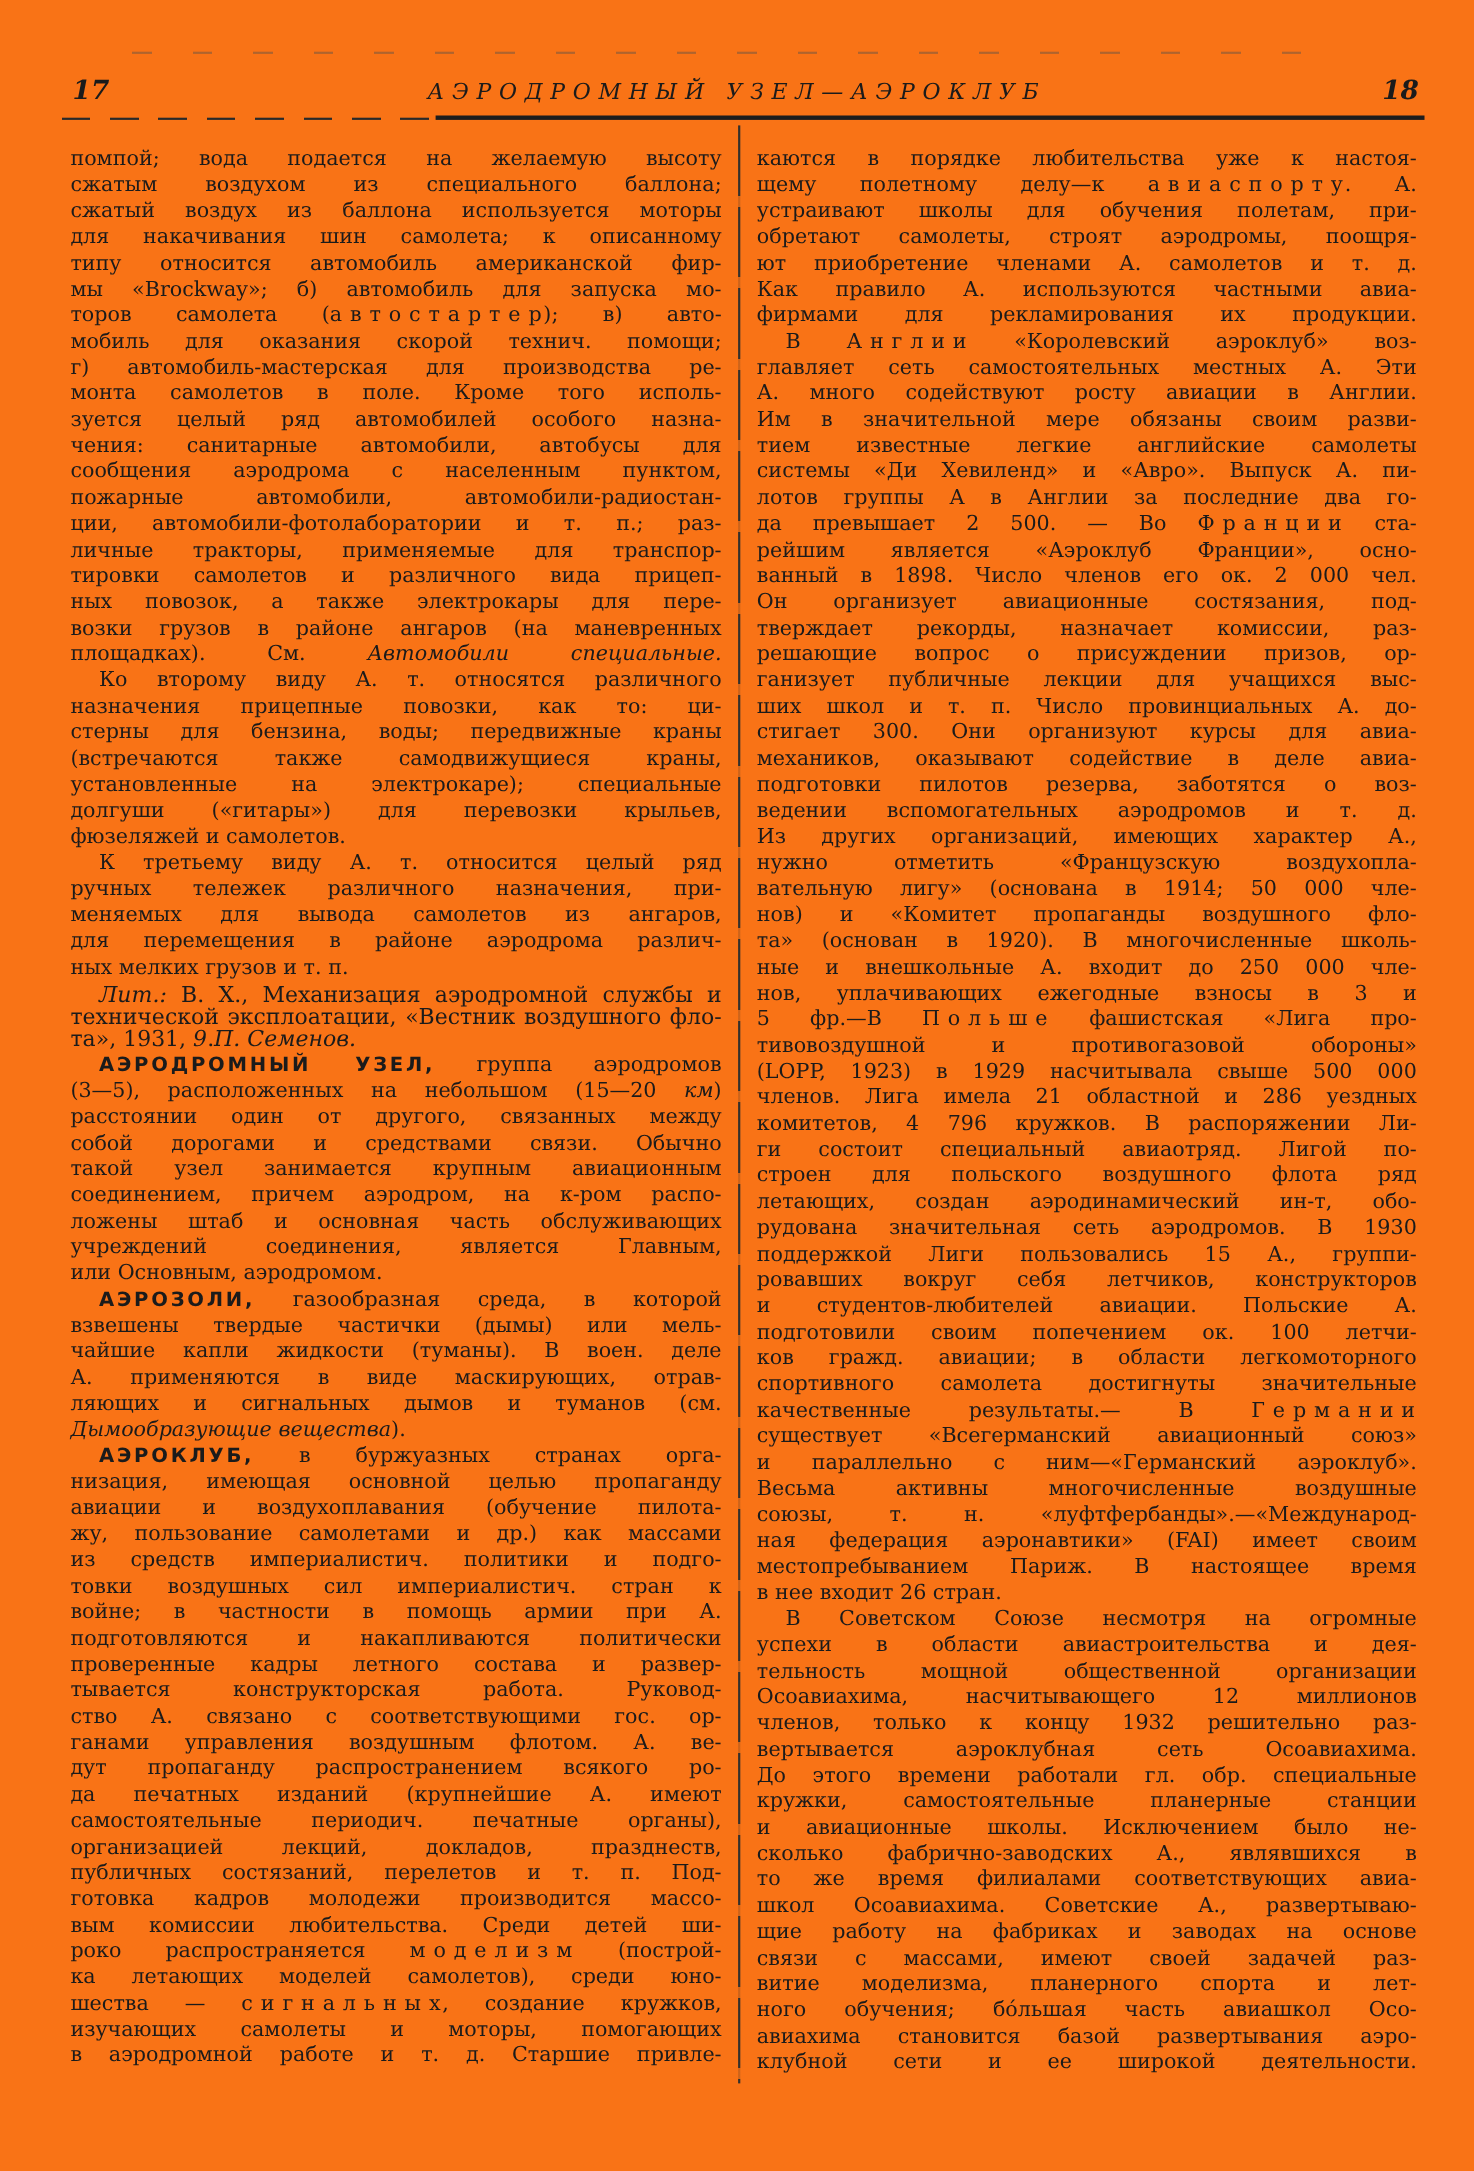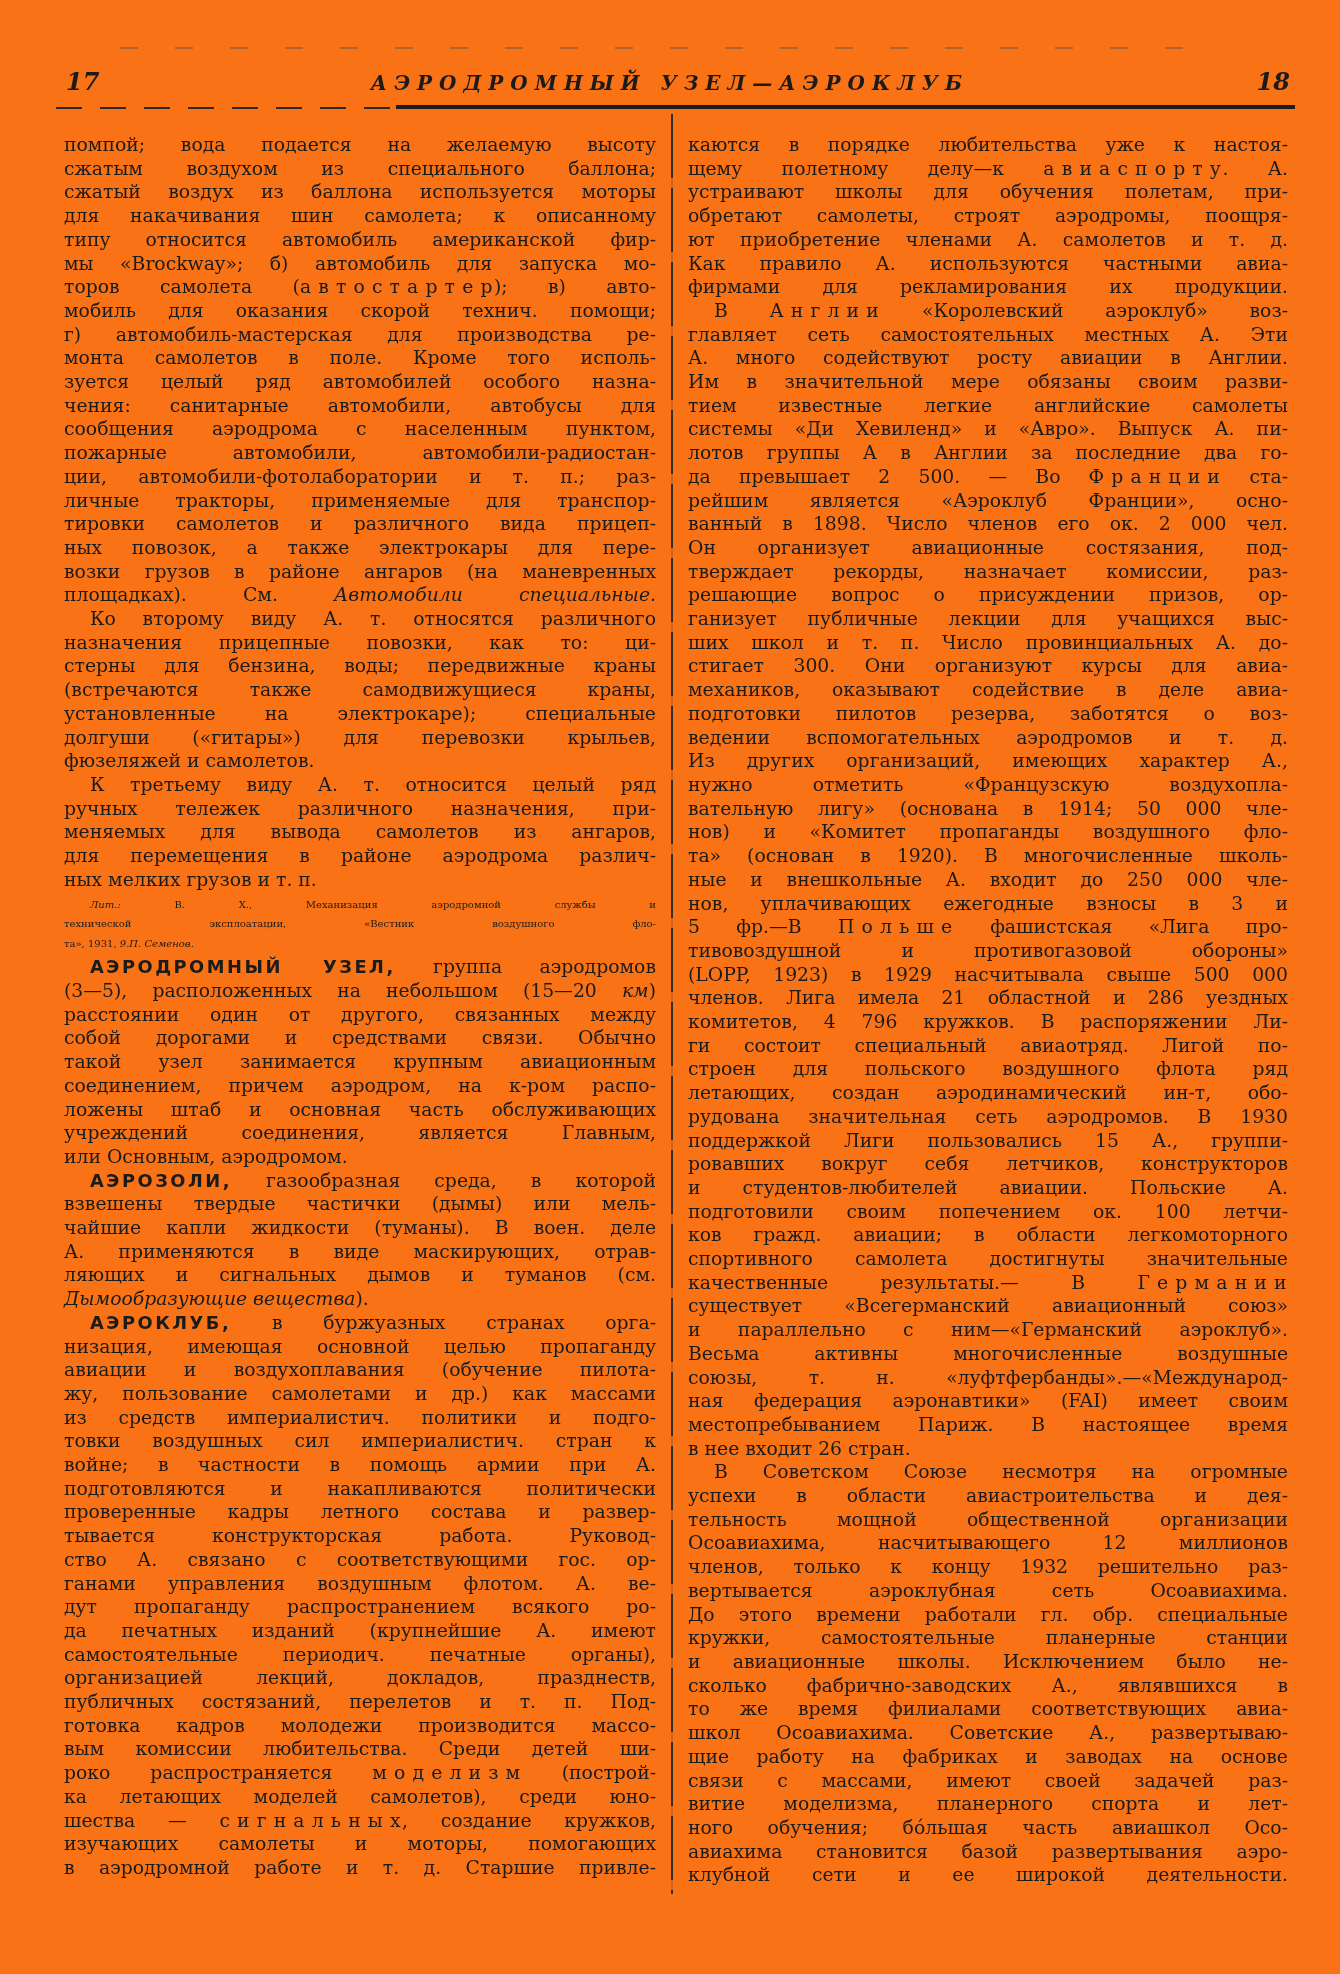--- a/index.html
+++ b/index.html
@@ -20,21 +20,20 @@
   }
   #pg-left{left:66px;}
   #pg-right{right:50px;}
   .running-title{
     position:absolute;top:72px;left:0;right:0;
     text-align:center;
     font-style:italic;
     font-size:20px;line-height:22px;
     letter-spacing:7px;
     white-space:nowrap;
-    font-weight:bold;
   }
   
   .artifact-rule{
     position:absolute;top:47px;left:120px;width:1100px;height:2px;
     background:repeating-linear-gradient(90deg,#55504a 0 18px,transparent 18px 55px);
     opacity:.45;
   }
   
   .header-rule-dashes{
     position:absolute;top:107px;left:56px;width:340px;height:2px;
@@ -51,21 +50,21 @@
   }
   
   .col{
     position:absolute;top:133px;
     font-size:18.8px;line-height:23.7px;
   }
   #col-left{left:64px;width:592px;}
   #col-right{left:688px;width:600px;}
   .para{margin:0;}
   .para.ind .line:first-child{text-indent:26px;}
-  .para.lit{font-size:10px;line-height:19.6px;margin:3px 0 2px;}
+  .para.lit{font-size:20px;line-height:19.6px;margin:3px 0 2px;}
   .line{
     text-align:justify;
     text-align-last:justify;
     min-height:1em;
   }
   .line.nj{text-align-last:left;}
   .line.lr{display:flex;justify-content:flex-start;text-align-last:left;}
   
   .s-b{
     font-family:"DejaVu Sans","Liberation Sans",sans-serif;

